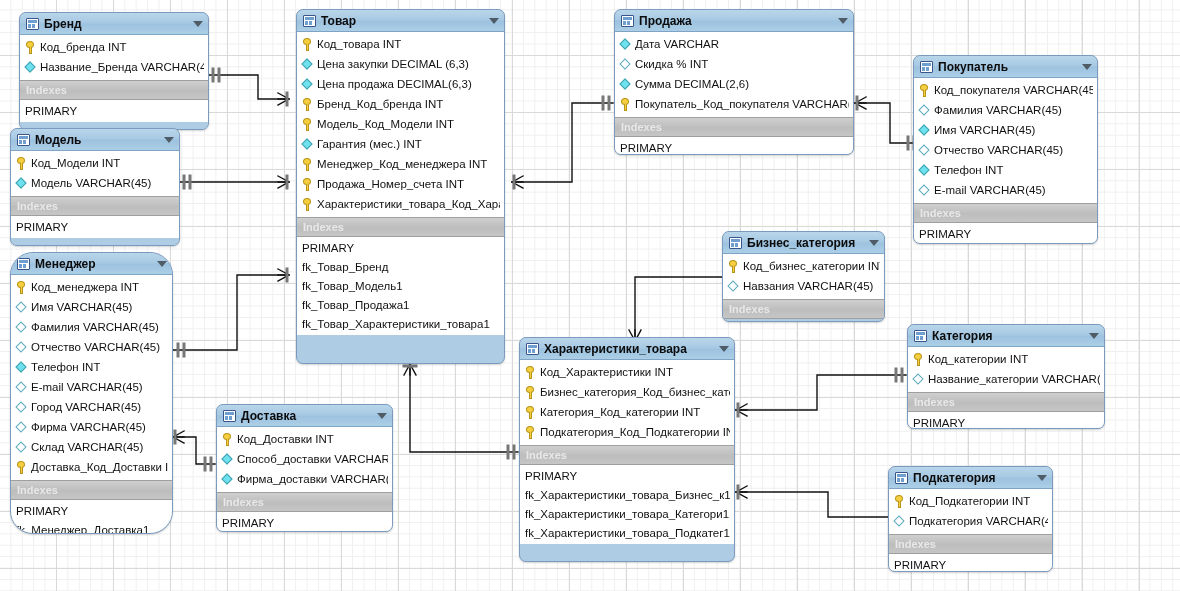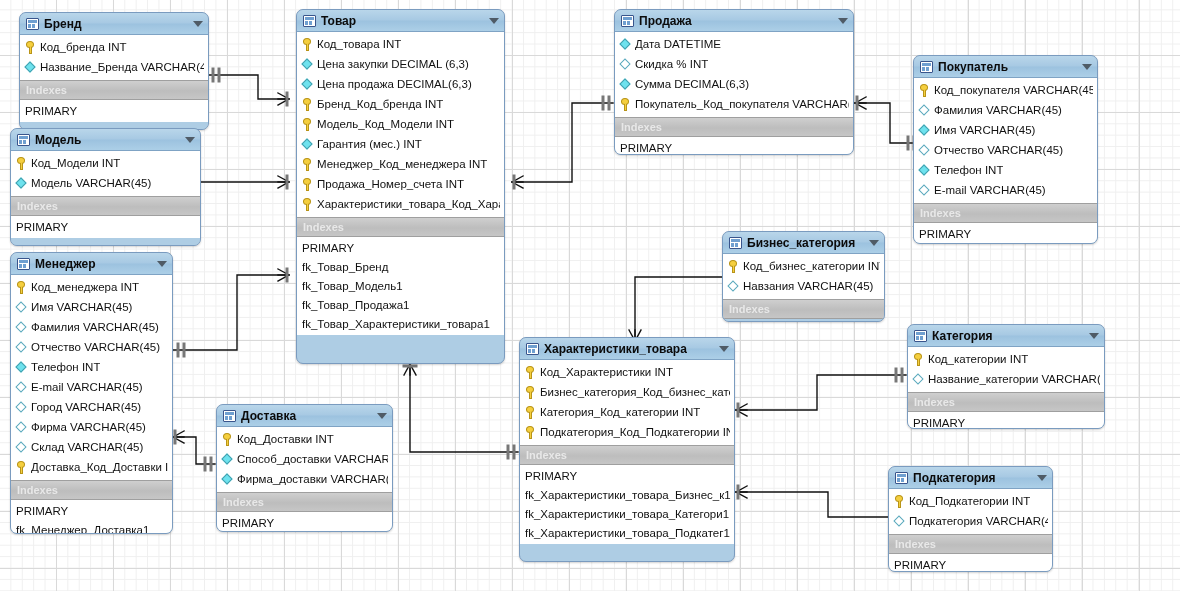--- a/index.html
+++ b/index.html
@@ -221,21 +221,21 @@
       </div>
       <div class="idxhdr">
         <span class="ilbl">Indexes</span>
         <span class="caret"></span>
       </div>
       <div class="idxlist">
         <div class="irow">PRIMARY</div>
       </div>
       <div class="foot"></div>
     </div>
-    <div class="tbl" style="left: 10px; top: 128px; width: 191px; height: 118px;">
+    <div class="tbl" style="left: 10px; top: 128px; width: 170px; height: 118px;">
       <div class="hdr">
         <span class="tico"></span>
         <span class="tname">Модель</span>
         <span class="caret"></span>
       </div>
       <div class="cols">
         <div class="col">
           <span class="ic key"></span>
           <span class="ctext">Код_Модели INT</span>
         </div>
@@ -246,21 +246,21 @@
       </div>
       <div class="idxhdr">
         <span class="ilbl">Indexes</span>
         <span class="caret"></span>
       </div>
       <div class="idxlist">
         <div class="irow">PRIMARY</div>
       </div>
       <div class="foot"></div>
     </div>
-    <div class="tbl" style="left: 10px; top: 252px; width: 163px; height: 282px;">
+    <div class="tbl" style="left: 10px; top: 252px; width: 163px; height: 282px; border-radius: 23px;">
       <div class="hdr">
         <span class="tico"></span>
         <span class="tname">Менеджер</span>
         <span class="caret"></span>
       </div>
       <div class="cols">
         <div class="col">
           <span class="ic key"></span>
           <span class="ctext">Код_менеджера INT</span>
         </div>
@@ -397,29 +397,29 @@
     </div>
     <div class="tbl" style="left: 614px; top: 9px; width: 240px; height: 146px;">
       <div class="hdr">
         <span class="tico"></span>
         <span class="tname">Продажа</span>
         <span class="caret"></span>
       </div>
       <div class="cols">
         <div class="col">
           <span class="ic dia"></span>
-          <span class="ctext">Дата DATETIME</span>
+          <span class="ctext">Дата VARCHAR</span>
         </div>
         <div class="col">
           <span class="ic dia hollow"></span>
           <span class="ctext">Скидка % INT</span>
         </div>
         <div class="col">
           <span class="ic dia"></span>
-          <span class="ctext">Сумма DECIMAL(6,3)</span>
+          <span class="ctext">Сумма DECIMAL(2,6)</span>
         </div>
         <div class="col">
           <span class="ic key"></span>
           <span class="ctext">Покупатель_Код_покупателя VARCHAR(...</span>
         </div>
       </div>
       <div class="idxhdr">
         <span class="ilbl">Indexes</span>
         <span class="caret"></span>
       </div>

